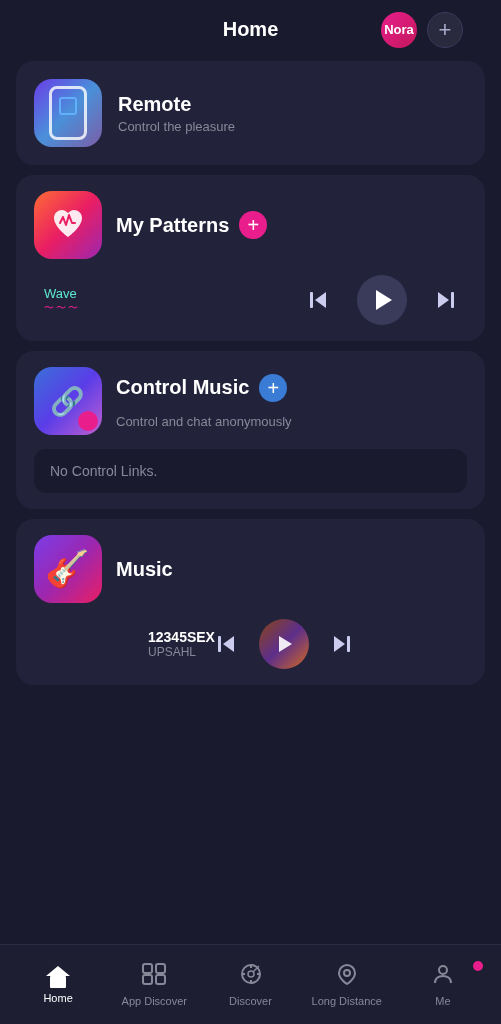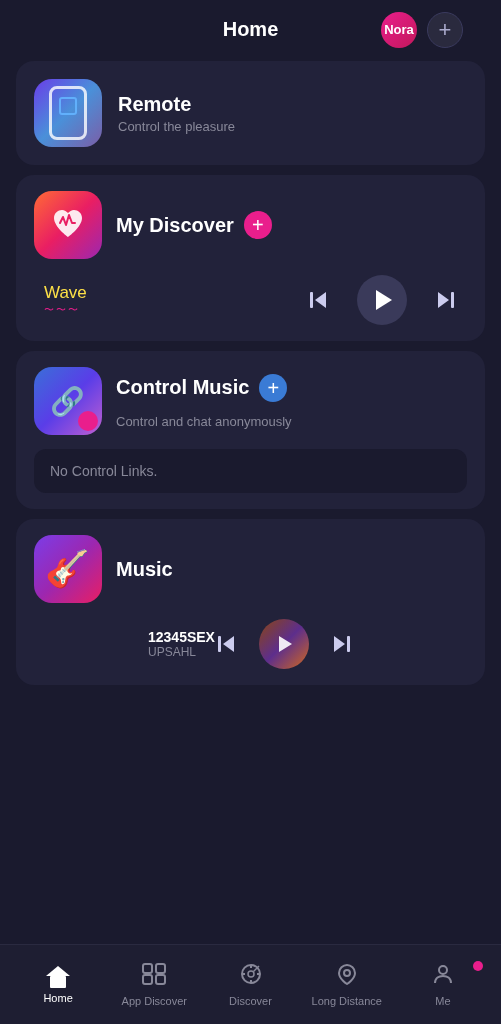--- a/index.html
+++ b/index.html
@@ -174,22 +174,22 @@
       cursor: pointer;
       line-height: 1;
     }
     .player-row {
       display: flex;
       align-items: center;
       justify-content: space-between;
       padding: 0 10px;
     }
     .wave-label {
-      font-size: 17px;
-      color: #fde047;
+      font-size: 13px;
+      color: #5eead4;
     }
     .wave-dots {
       color: #e91e8c;
       font-size: 10px;
       letter-spacing: 2px;
     }
     .wave-label-wrap {
       display: flex;
       flex-direction: column;
       align-items: flex-start;
@@ -458,21 +458,21 @@
   <div class="card patterns-card">
     <div class="patterns-header">
       <div class="patterns-icon">
         <svg class="heart-icon-svg" viewBox="0 0 36 36">
           <path d="M18 30 C18 30 4 20 4 11 C4 6 8 3 12 3 C14.5 3 16.5 4.5 18 6 C19.5 4.5 21.5 3 24 3 C28 3 32 6 32 11 C32 20 18 30 18 30Z" fill="rgba(255,255,255,0.9)"></path>
           <polyline points="10,16 13,10 16,18 19,8 22,16 25,16" fill="none" stroke="#e91e63" stroke-width="2" stroke-linecap="round" stroke-linejoin="round"></polyline>
         </svg>
       </div>
       <div>
         <div class="patterns-title-row">
-          <h2>My Discover</h2>
+          <h2>My Patterns</h2>
           <div class="pink-plus">+</div>
         </div>
       </div>
     </div>
     <div class="player-row">
       <div class="wave-label-wrap">
         <span class="wave-label">Wave</span>
         <span class="wave-dots">〜〜〜</span>
       </div>
       <div class="player-controls">

